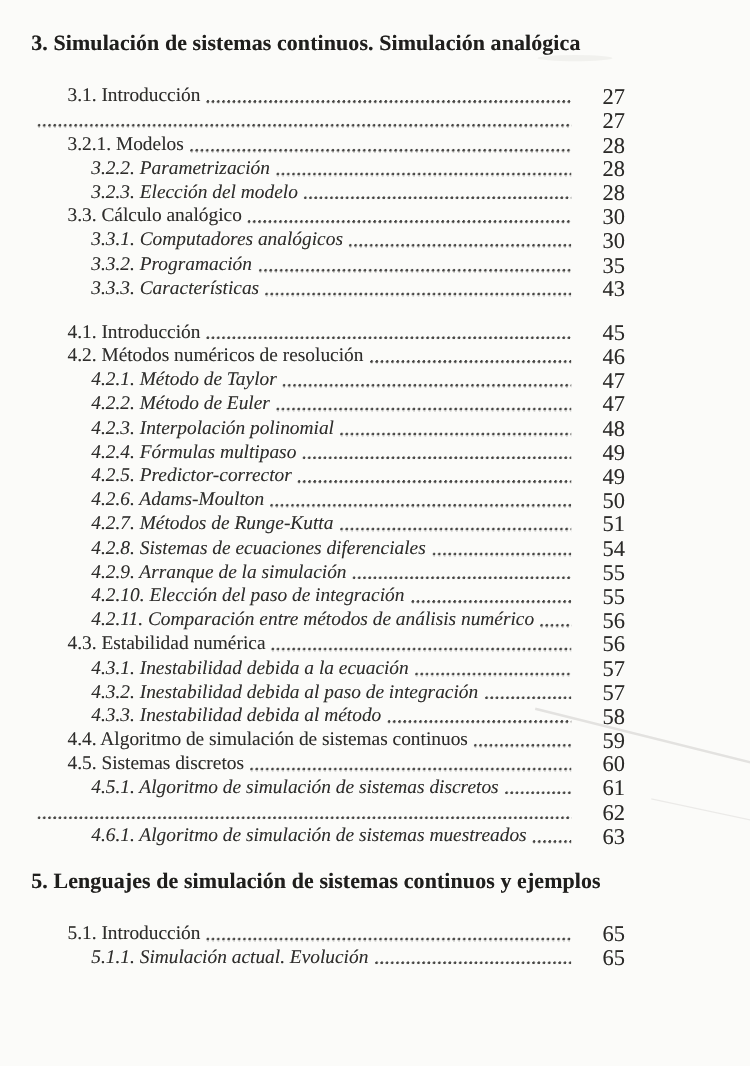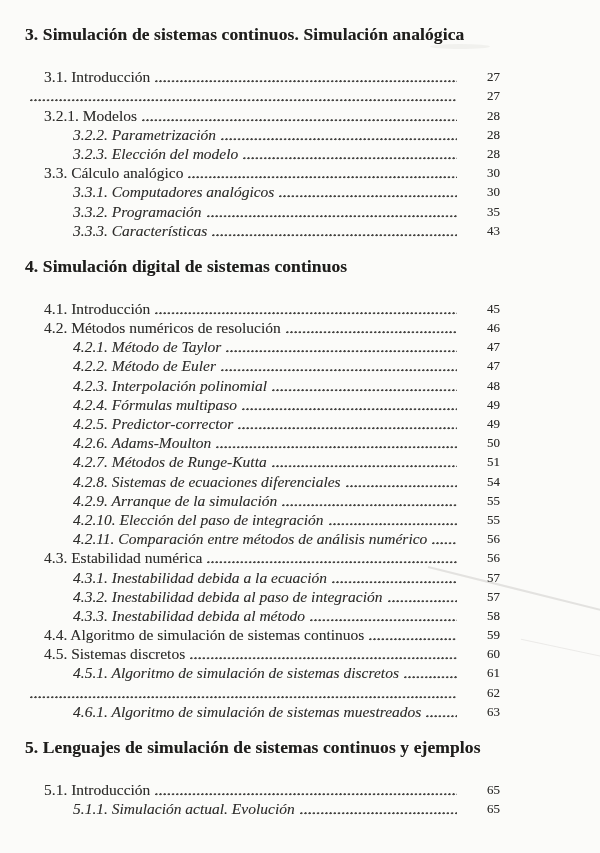--- a/index.html
+++ b/index.html
@@ -40,38 +40,38 @@
     height: 19.2px;
     font-size: 15.5px;
     line-height: 18px;
     white-space: nowrap;
   }
   .entry .entry-label {
     flex: 0 0 auto;
     color: #2e2d2b;
     text-shadow: 0 0 0.4px rgba(30,30,30,0.3);
   }
-  .entry.lv1 .entry-label { margin-left: 19px; }
+  .entry.lv1 .entry-label { margin-left: 29px; }
   .entry.lv2 .entry-label { margin-left: 48px; font-style: italic; }
   .entry .leader {
     flex: 1 1 auto;
     min-width: 8px;
     height: 3px;
     margin: 0 0 3px 5px;
     background-image: radial-gradient(circle at 1.3px 1.3px, #454442 1px, rgba(0,0,0,0) 1.25px);
     background-size: 4.2px 3px;
     background-repeat: repeat-x;
     background-position: left bottom;
   }
   .entry .entry-page {
     flex: 0 0 30px;
     width: 30px;
     margin-left: 13px;
     text-align: right;
-    font-size: 13px;
+    font-size: 18px;
     color: #2b2a28;
     text-shadow: 0 0 0.4px rgba(30,30,30,0.3);
   }
   
   .artifact {
     position: absolute;
     background: rgba(120,118,112,0.18);
     pointer-events: none;
   }
   .artifact-1 {
@@ -141,21 +141,20 @@
   </div>
         <div class="entry lv2">
     <span class="entry-label">3.3.3. Características</span>
     <span class="leader"></span>
     <span class="entry-page">43</span>
   </div>
       </div>
   </section>
 
   <section class="chapter">
-    <h2 class="chapter-title">4. Simulación digital de sistemas continuos</h2>
     <div class="entries">
         <div class="entry lv1">
     <span class="entry-label">4.1. Introducción</span>
     <span class="leader"></span>
     <span class="entry-page">45</span>
   </div>
         <div class="entry lv1">
     <span class="entry-label">4.2. Métodos numéricos de resolución</span>
     <span class="leader"></span>
     <span class="entry-page">46</span>

